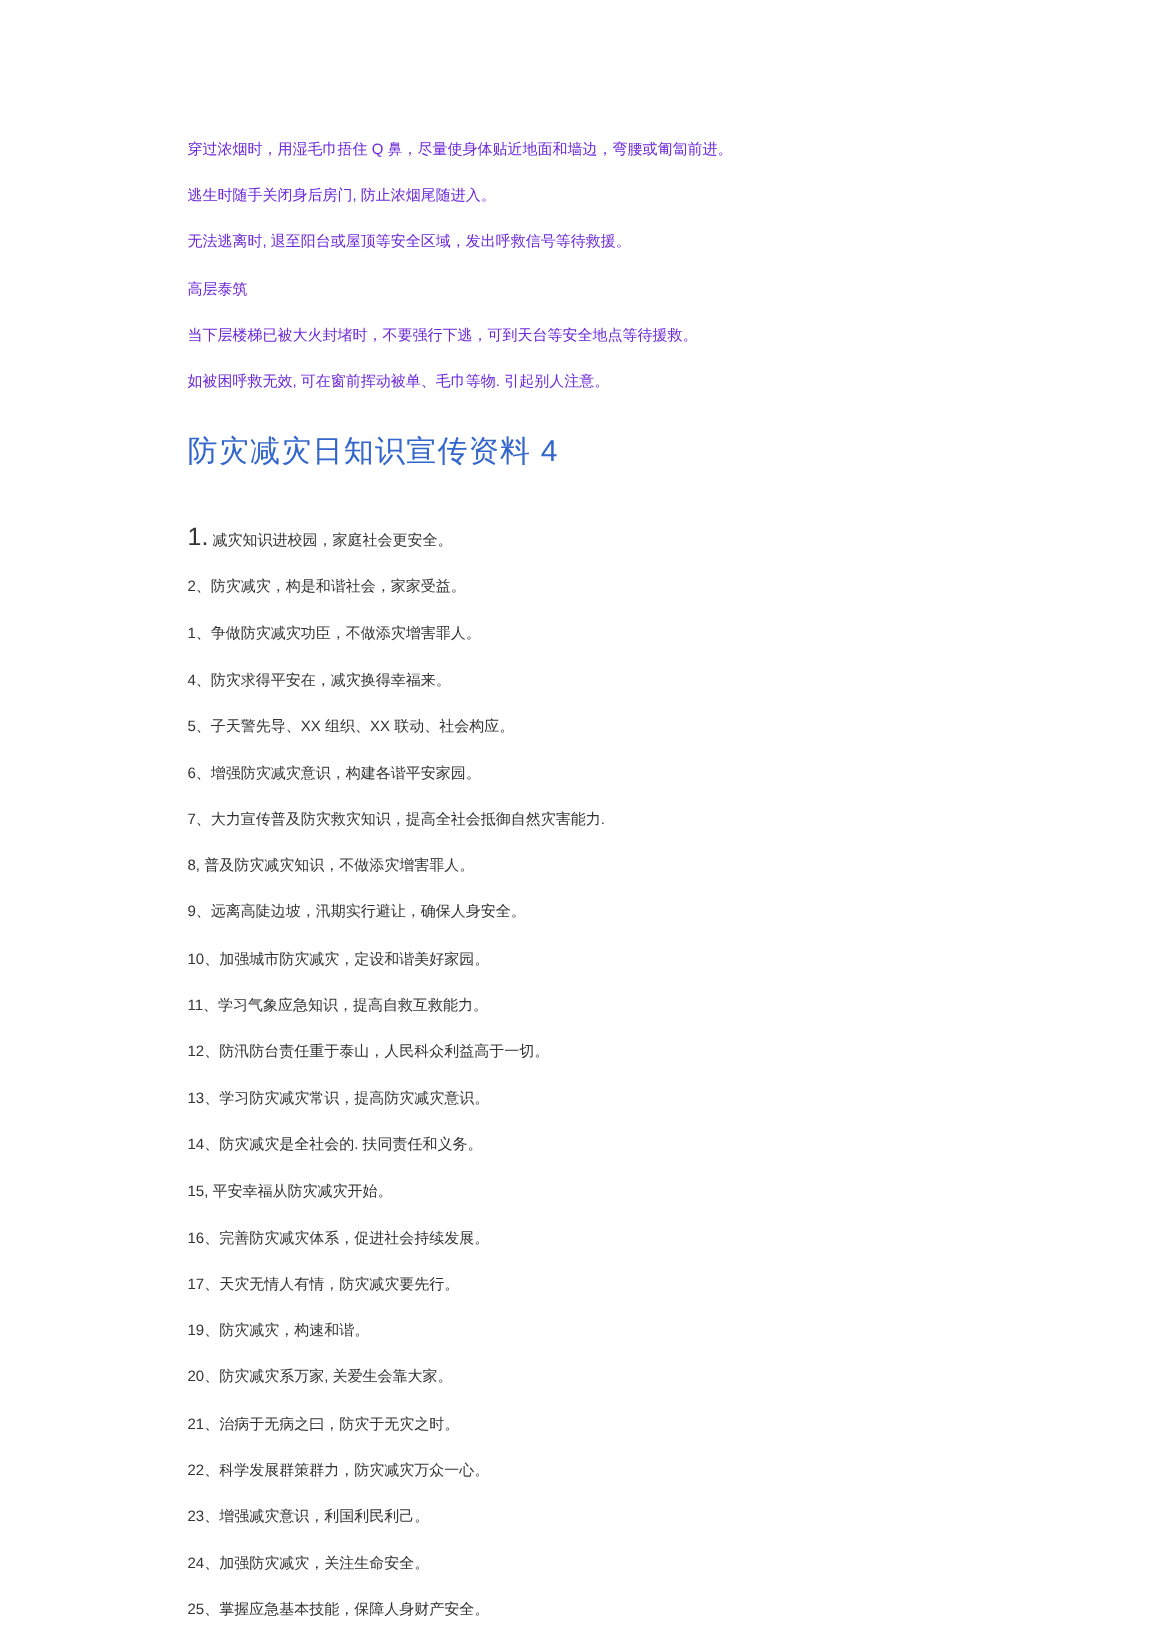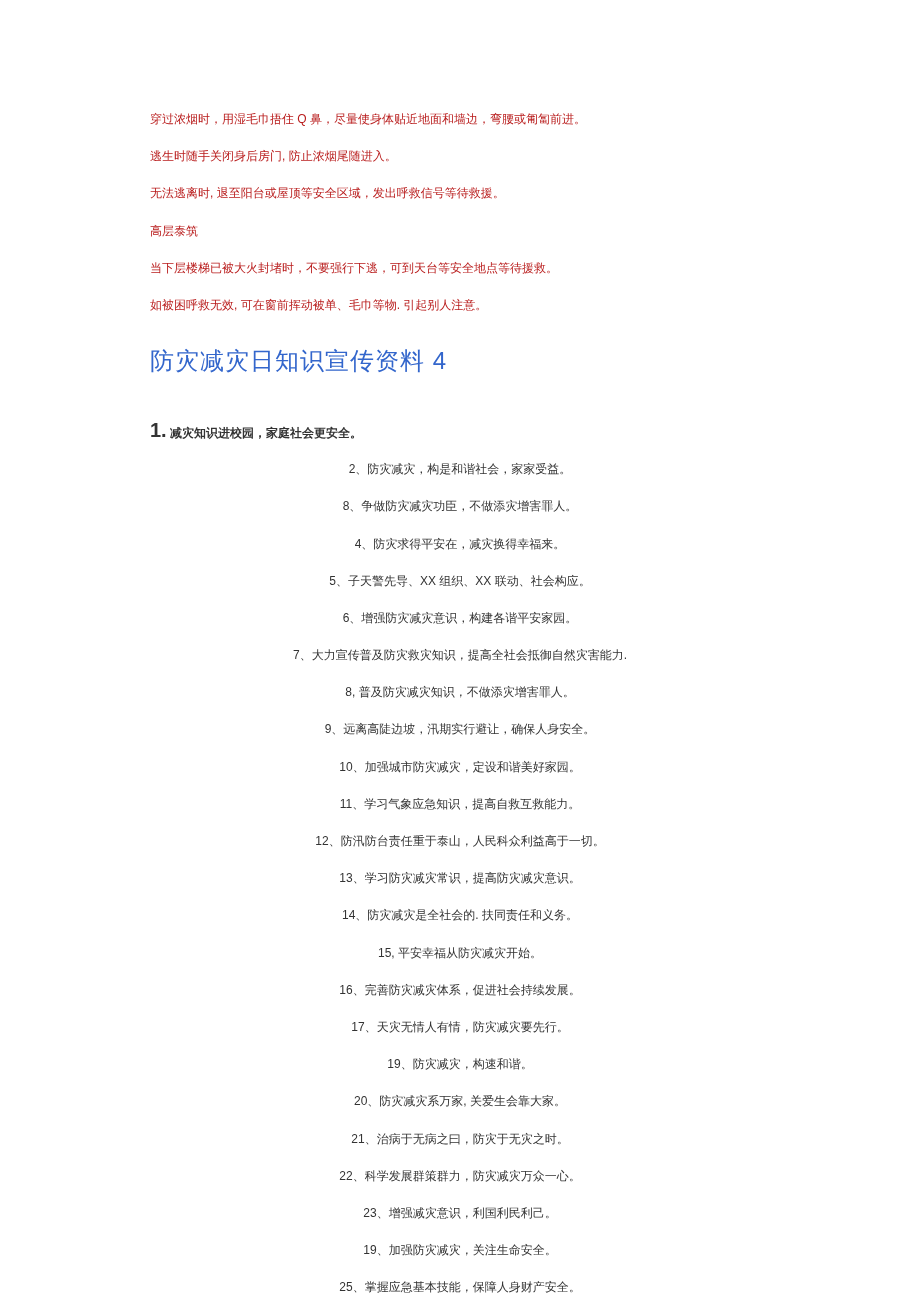--- a/index.html
+++ b/index.html
@@ -7,84 +7,82 @@
       padding: 0;
       background: #ffffff;
       font-family: "Microsoft YaHei", "SimSun", sans-serif;
       width: 920px;
     }
     .content {
       padding: 110px 150px 60px 150px;
     }
     .para {
       font-size: 12px;
-      color: #b91c1c;
+      color: #6d28d9;
       line-height: 1.6;
       margin: 0 0 18px 0;
     }
     .heading {
       font-size: 24px;
       color: #3366cc;
       font-weight: normal;
       margin: 30px 0 42px 0;
       letter-spacing: 1px;
     }
     .item-first {
       font-size: 12px;
       color: #333333;
       margin: 0 0 18px 0;
-      font-weight: bold;
     }
     .item-first .big-num {
       font-size: 20px;
       color: #333333;
       vertical-align: baseline;
     }
     .item {
       font-size: 12px;
       color: #333333;
       line-height: 1.6;
       margin: 0 0 18px 0;
-      text-align: center;
     }
   </style>
 </head>
 <body>
 
 <div class="content">
 
   <p class="para">穿过浓烟时，用湿毛巾捂住 Q 鼻，尽量使身体贴近地面和墙边，弯腰或匍匐前进。</p>
   <p class="para">逃生时随手关闭身后房门, 防止浓烟尾随进入。</p>
   <p class="para">无法逃离时, 退至阳台或屋顶等安全区域，发出呼救信号等待救援。</p>
   <p class="para">高层泰筑</p>
   <p class="para">当下层楼梯已被大火封堵时，不要强行下逃，可到天台等安全地点等待援救。</p>
   <p class="para">如被困呼救无效, 可在窗前挥动被单、毛巾等物. 引起别人注意。</p>
 
   <h2 class="heading">防灾减灾日知识宣传资料 4</h2>
 
   <p class="item-first">
     <span class="big-num">1.</span><span> 减灾知识进校园，家庭社会更安全。</span>
   </p>
   <p class="item">2、防灾减灾，构是和谐社会，家家受益。</p>
-  <p class="item">8、争做防灾减灾功臣，不做添灾增害罪人。</p>
+  <p class="item">1、争做防灾减灾功臣，不做添灾增害罪人。</p>
   <p class="item">4、防灾求得平安在，减灾换得幸福来。</p>
   <p class="item">5、子天警先导、XX 组织、XX 联动、社会构应。</p>
   <p class="item">6、增强防灾减灾意识，构建各谐平安家园。</p>
   <p class="item">7、大力宣传普及防灾救灾知识，提高全社会抵御自然灾害能力.</p>
   <p class="item">8, 普及防灾减灾知识，不做添灾增害罪人。</p>
   <p class="item">9、远离高陡边坡，汛期实行避让，确保人身安全。</p>
   <p class="item">10、加强城市防灾减灾，定设和谐美好家园。</p>
   <p class="item">11、学习气象应急知识，提高自救互救能力。</p>
   <p class="item">12、防汛防台责任重于泰山，人民科众利益高于一切。</p>
   <p class="item">13、学习防灾减灾常识，提高防灾减灾意识。</p>
   <p class="item">14、防灾减灾是全社会的. 扶同责任和义务。</p>
   <p class="item">15, 平安幸福从防灾减灾开始。</p>
   <p class="item">16、完善防灾减灾体系，促进社会持续发展。</p>
   <p class="item">17、天灾无情人有情，防灾减灾要先行。</p>
   <p class="item">19、防灾减灾，构速和谐。</p>
   <p class="item">20、防灾减灾系万家, 关爱生会靠大家。</p>
   <p class="item">21、治病于无病之曰，防灾于无灾之时。</p>
   <p class="item">22、科学发展群策群力，防灾减灾万众一心。</p>
   <p class="item">23、增强减灾意识，利国利民利己。</p>
-  <p class="item">19、加强防灾减灾，关注生命安全。</p>
+  <p class="item">24、加强防灾减灾，关注生命安全。</p>
   <p class="item">25、掌握应急基本技能，保障人身财产安全。</p>
 
 </div>
 
 </body></html>

